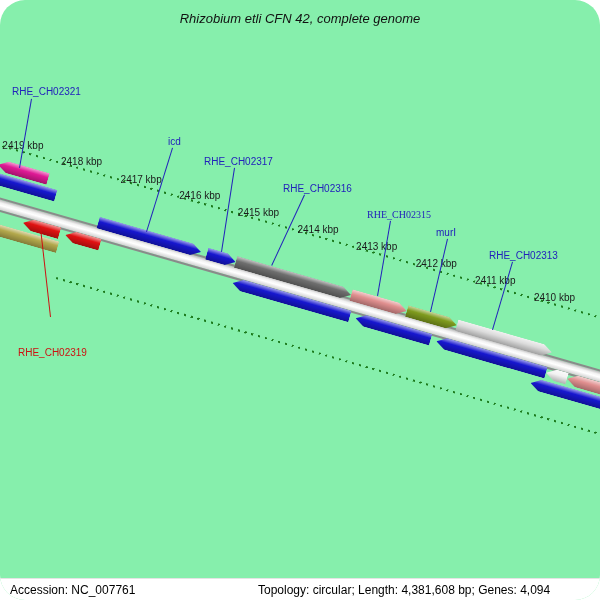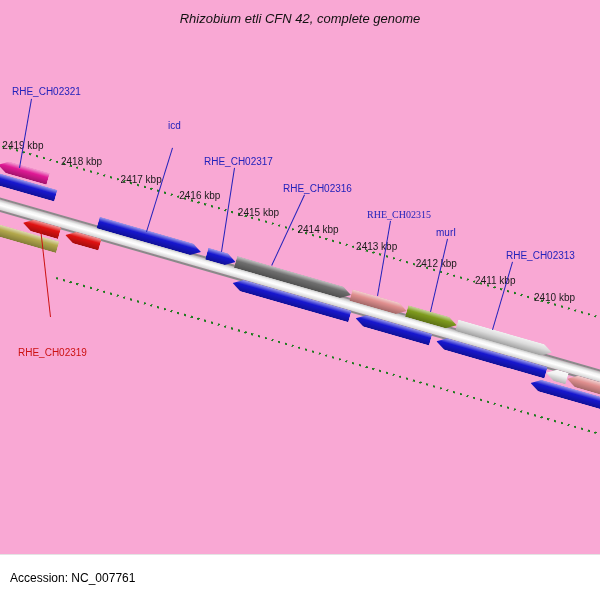--- a/index.html
+++ b/index.html
@@ -1,17 +1,17 @@
 <!DOCTYPE html>
 <html><head>
 <meta charset="utf-8">
 <style>
   * { margin:0; padding:0; box-sizing:border-box; }
   html,body { background:#fff; font-family:"Liberation Sans", sans-serif; }
-  #viewport { position:relative; width:600px; height:600px; background:#f9a8d4; overflow:hidden; }
+  #viewport { position:relative; width:600px; height:600px; background:#86efac; overflow:hidden;border-radius:25px; }
 
   #title { position:absolute; top:11px; left:0; width:100%; text-align:center;
            font-style:italic; font-size:13px; color:#111; }
 
   
   #track { position:absolute; left:-20px; top:199px; width:700px; height:0;
            transform:rotate(16deg); transform-origin:0 0; }
 
   .band { position:absolute; left:0; top:-7px; width:700px; height:14px;
           background:linear-gradient(180deg,#b9b9b9 0,#f2f2f2 30%,#ffffff 55%,#cfcfcf 100%);
@@ -27,21 +27,21 @@
                 transform:rotate(-16deg); transform-origin:100% 100%; }
 
   .gene { position:absolute; height:12px;
           background-image:linear-gradient(rgba(255,255,255,.6),rgba(255,255,255,0) 40%,rgba(0,0,0,.28)); }
   .gene.right { clip-path:polygon(0 0, calc(100% - 10px) 0, 100% 50%, calc(100% - 10px) 100%, 0 100%); }
   .gene.left  { clip-path:polygon(10px 0, 100% 0, 100% 100%, 10px 100%, 0 50%); }
 
   .gene-label { position:absolute; font-size:10px; white-space:nowrap; cursor:pointer; }
   .leader { position:absolute; height:1px; transform-origin:0 0; }
 
-  #statusbar { position:absolute; left:0; bottom:0; width:100%; height:46px;
+  #statusbar { position:absolute; left:0; bottom:0; width:100%; height:22px;
                background:#fff; border-top:1px solid #e4e4e4; font-size:12px; color:#000; }
   #statusbar span { position:absolute; top:50%; transform:translateY(-50%); white-space:nowrap; }
   #accession { left:10px; }
   #summary { left:258px; }
 </style>
 </head>
 <body>
 
 <div id="viewport">
 
@@ -80,33 +80,34 @@
         <div class="gene left" style="left: 478px; width: 114px; top: 5px; background-color: rgb(23, 23, 207);"></div>
         <div class="gene left" style="left: 592px; width: 22px; top: 5px; background-color: rgb(242, 242, 242);"></div>
         <div class="gene left" style="left: 614px; width: 44px; top: 5px; background-color: rgb(224, 143, 143);"></div>
         <div class="gene left" style="left: 580px; width: 100px; top: 19px; background-color: rgb(23, 23, 207);"></div>
       </div>
   </div>
 
   <div id="labels">
       <div class="gene-label" style="left: 12px; top: 86px; color: rgb(34, 34, 187);">RHE_CH02321</div>
       <div class="leader" style="left: 32px; top: 99px; width: 70.0357px; background: rgb(34, 34, 187); transform: rotate(99.8658deg);"></div>
-      <div class="gene-label" style="left: 168px; top: 120px; color: rgb(34, 34, 187);">icd</div>
+      <div class="gene-label" style="left: 168px; top: 136px; color: rgb(34, 34, 187);">icd</div>
       <div class="leader" style="left: 173px; top: 148px; width: 87.9318px; background: rgb(34, 34, 187); transform: rotate(107.199deg);"></div>
       <div class="gene-label" style="left: 204px; top: 156px; color: rgb(34, 34, 187); text-align: center;">RHE_CH02317</div>
       <div class="leader" style="left: 235px; top: 168px; width: 85px; background: rgb(34, 34, 187); transform: rotate(98.7974deg);"></div>
       <div class="gene-label" style="left: 283px; top: 183px; color: rgb(34, 34, 187);">RHE_CH02316</div>
       <div class="leader" style="left: 305px; top: 195px; width: 78.2943px; background: rgb(34, 34, 187); transform: rotate(114.928deg);"></div>
       <div class="gene-label" style="left: 367px; top: 209px; color: rgb(34, 34, 187); font-family: Liberation Serif, serif;">RHE_CH02315</div>
       <div class="leader" style="left: 391px; top: 221px; width: 76.1183px; background: rgb(34, 34, 187); transform: rotate(99.8336deg);"></div>
       <div class="gene-label" style="left: 436px; top: 227px; color: rgb(34, 34, 187);">murI</div>
       <div class="leader" style="left: 448px; top: 239px; width: 74.9533px; background: rgb(34, 34, 187); transform: rotate(103.109deg);"></div>
-      <div class="gene-label" style="left: 506px; top: 250px; color: rgb(34, 34, 187);">RHE_CH02313</div>
+      <div class="gene-label" style="left: 489px; top: 250px; color: rgb(34, 34, 187);">RHE_CH02313</div>
       <div class="leader" style="left: 513px; top: 262px; width: 70.8802px; background: rgb(34, 34, 187); transform: rotate(106.39deg);"></div>
       <div class="gene-label" style="left: 18px; top: 319px; color: rgb(204, 17, 17); margin-top: 28px;">RHE_CH02319</div>
       <div class="leader" style="left: 50px; top: 317px; width: 89.56px; background: rgb(204, 17, 17); transform: rotate(-96.4108deg);"></div>
     </div>
 
   <div id="statusbar">
     <span id="accession">Accession: NC_007761</span>
+    <span id="summary">Topology: circular; Length: 4,381,608 bp; Genes: 4,094</span>
   </div>
 
 </div>
 
 </body></html>

